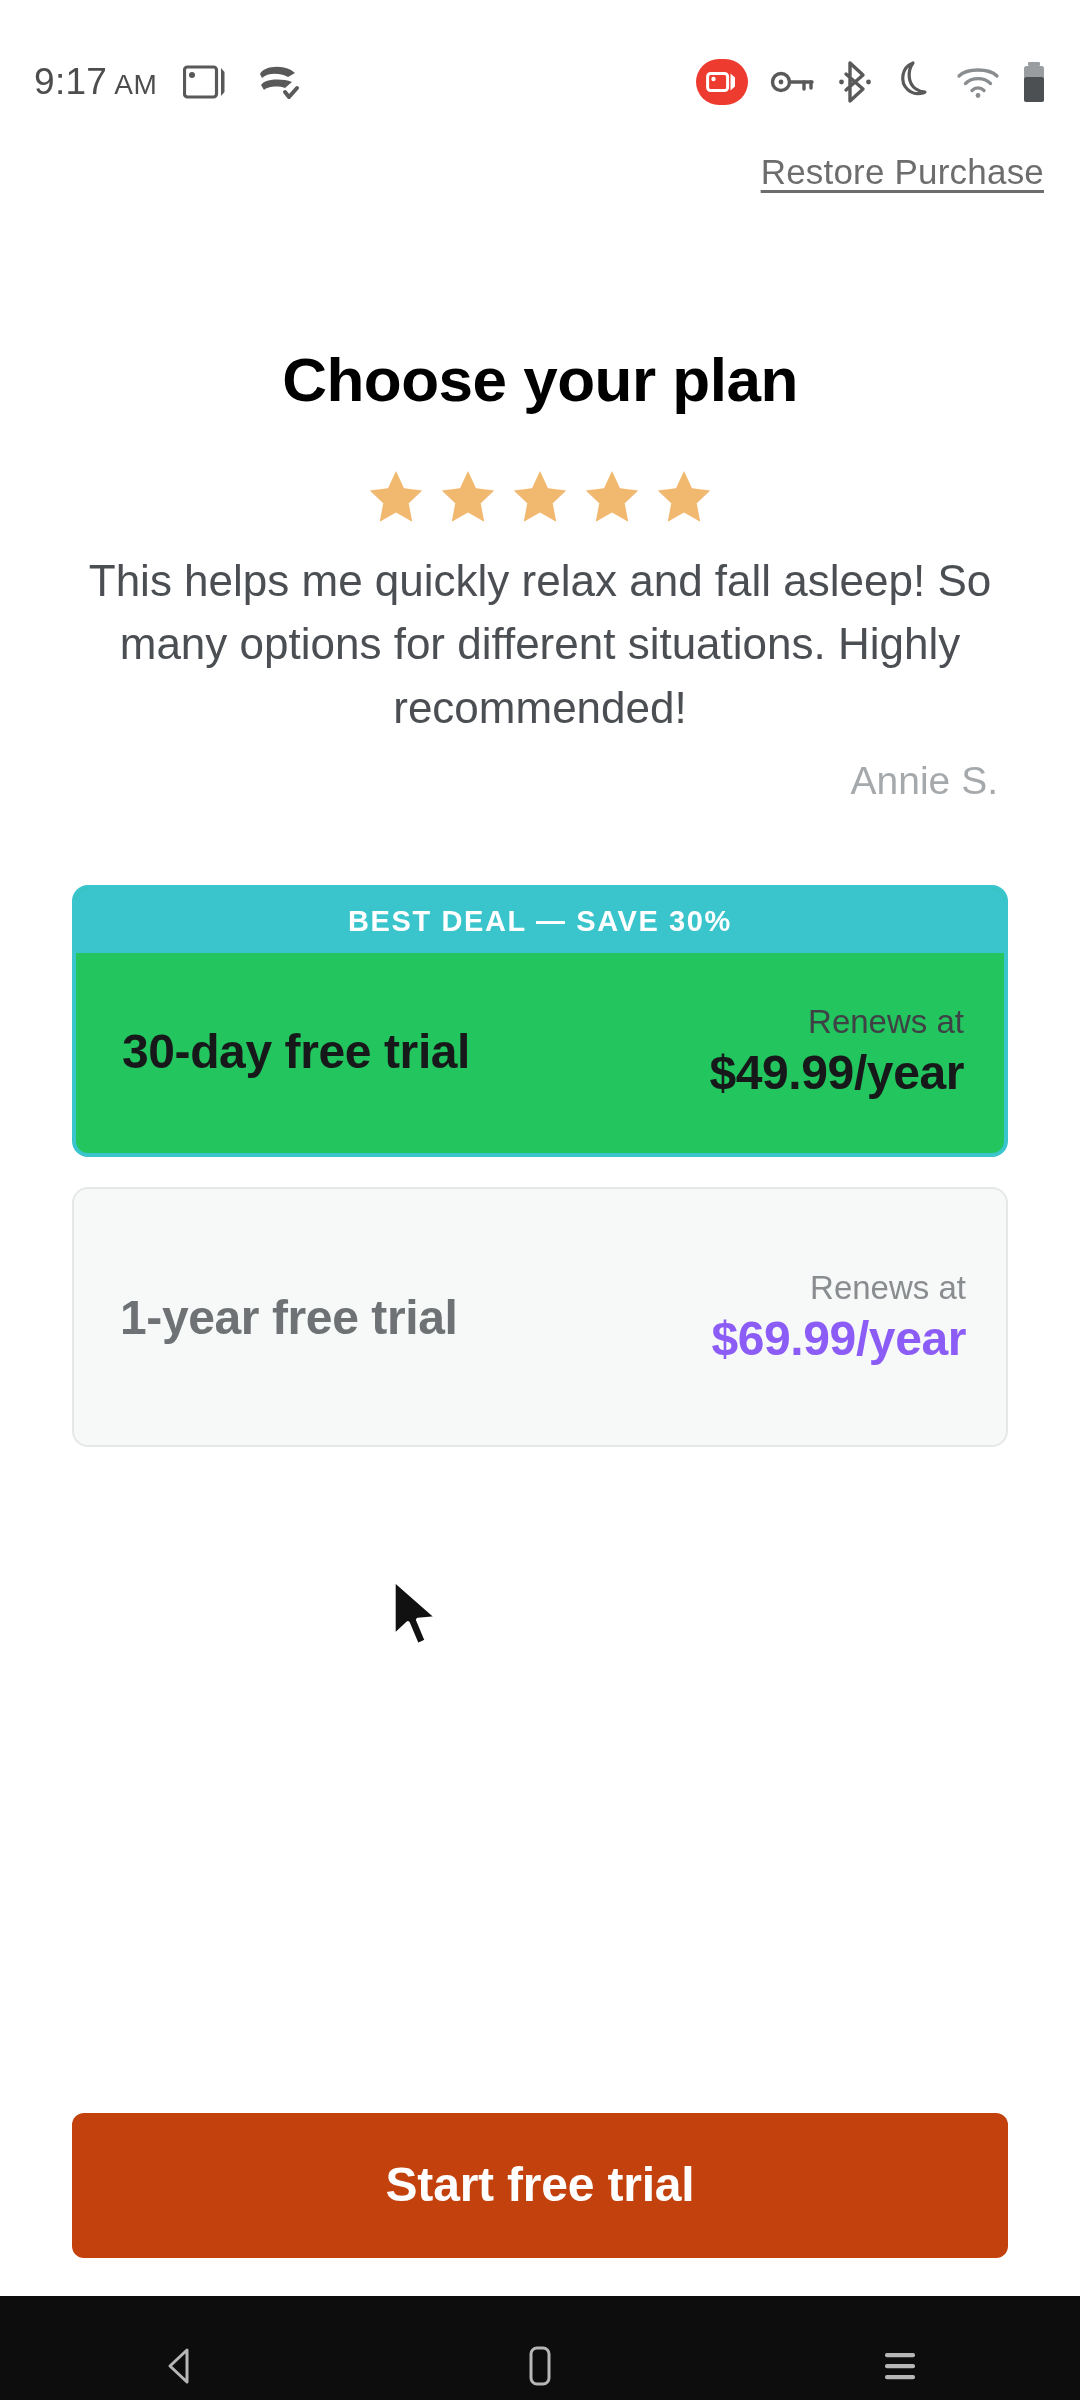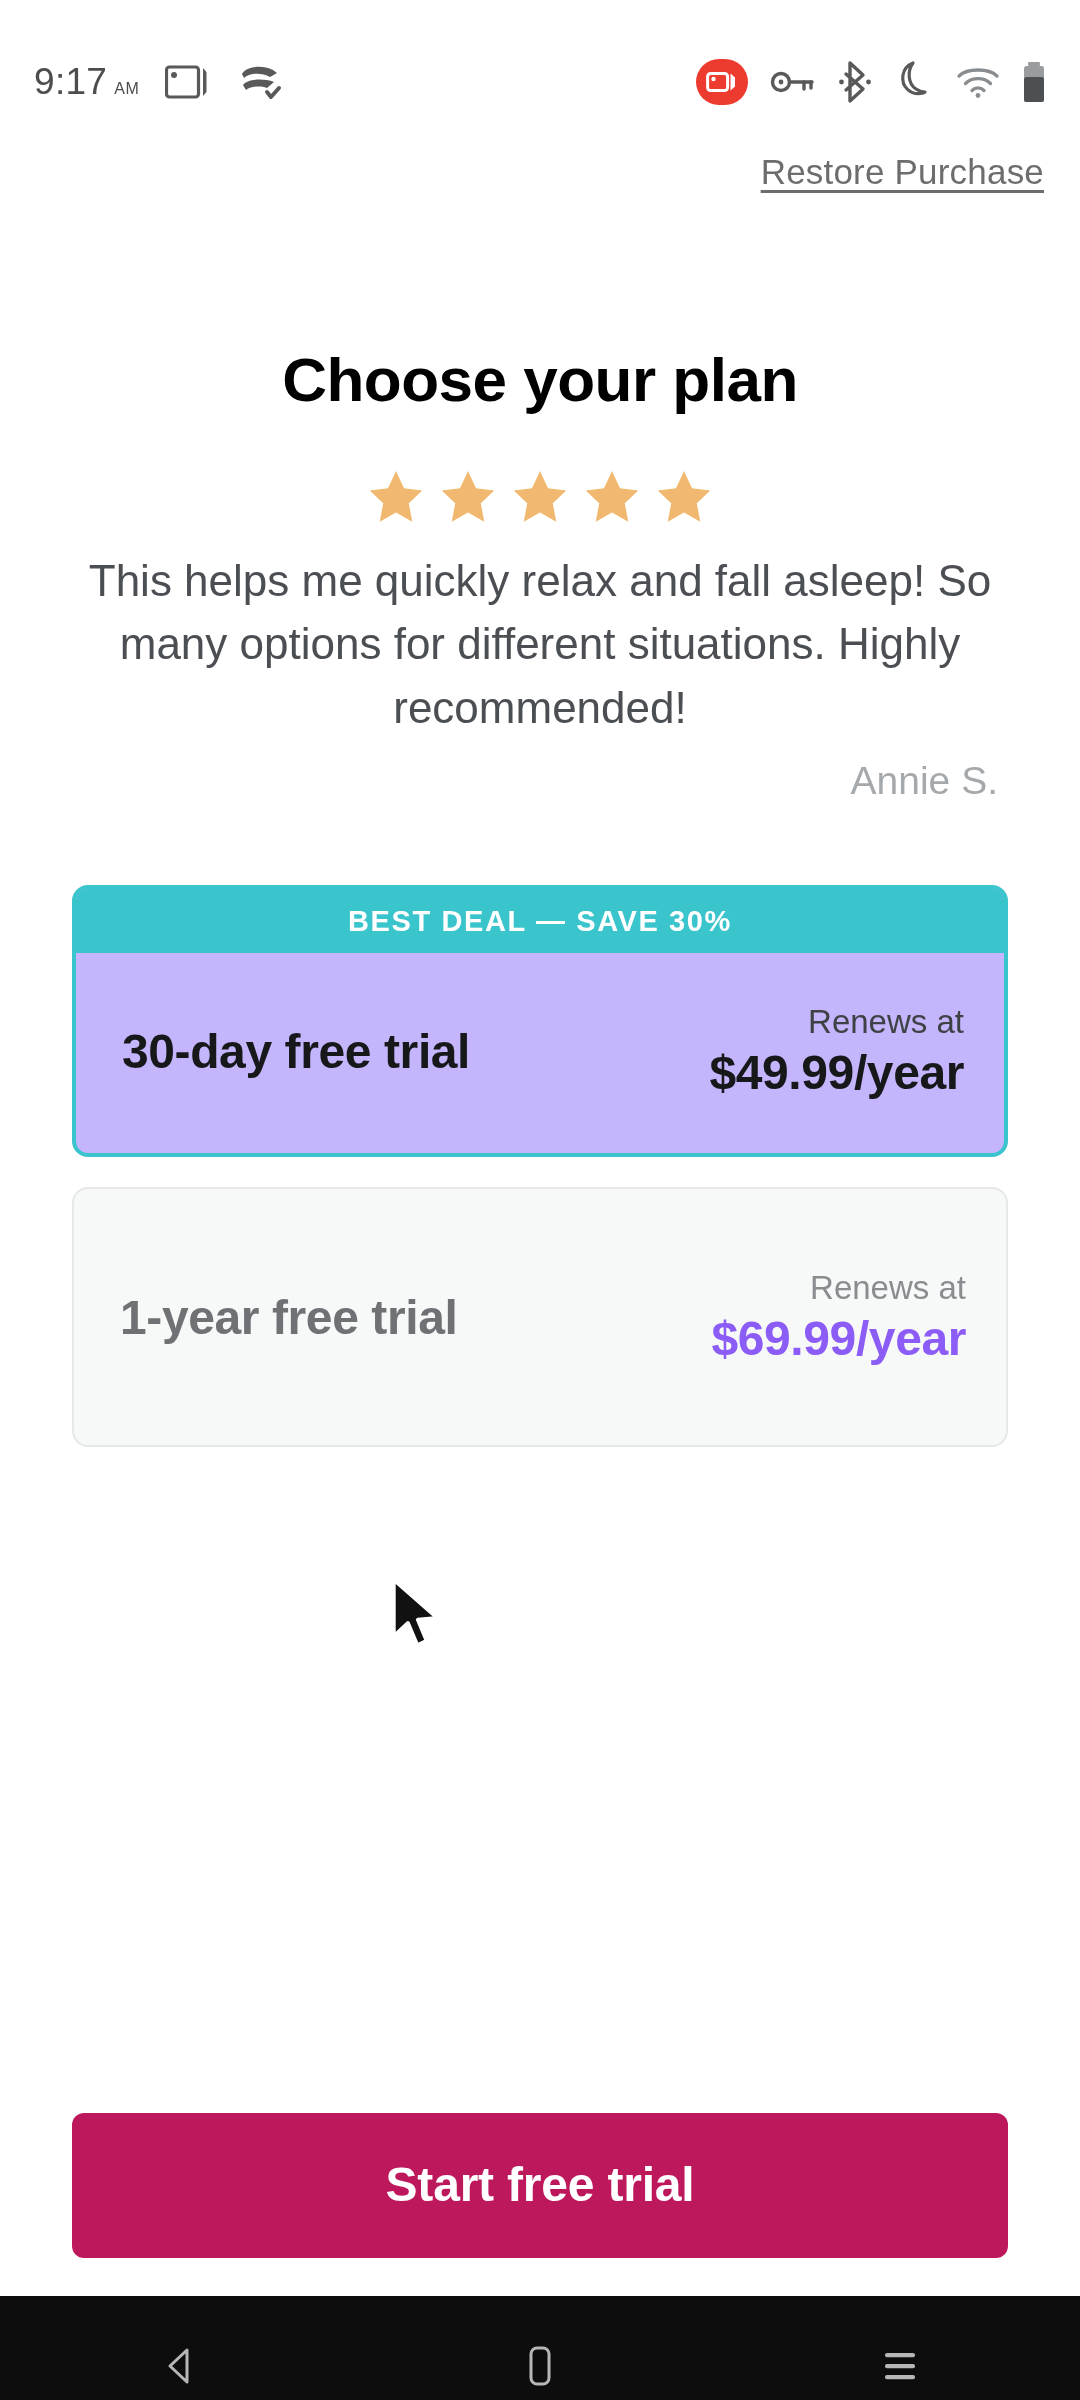--- a/index.html
+++ b/index.html
@@ -22,21 +22,21 @@
     display:flex; align-items:center;
     padding:0 34px;
     flex:0 0 auto;
   }
   .status-left { display:flex; align-items:flex-end; gap:26px; }
   .clock {
     font-size:37px; color:#4d4d4d; letter-spacing:0.3px;
     font-family:"Liberation Sans", sans-serif;
     display:flex; align-items:baseline; gap:7px;
   }
-  .clock .ampm { font-size:16px; letter-spacing:0.5px;text-align:right; }
+  .clock .ampm { font-size:28px; letter-spacing:0.5px;text-align:right; }
   .status-spacer { flex:1 1 auto; }
   .status-right { display:flex; align-items:center; gap:22px; }
   .sicon { display:flex; align-items:center; justify-content:center; }
 
   .rec-badge {
     width:52px; height:46px; border-radius:26px;
     background:#ee3b30;
     display:flex; align-items:center; justify-content:center;
   }
 
@@ -92,21 +92,21 @@
   .plans { margin-top:82px; display:flex; flex-direction:column; gap:30px; }
 
   .plan {
     border-radius:16px;
     overflow:hidden;
     position:relative;
     cursor:pointer;
   }
   .plan.selected {
     border:4px solid #3ac4cc;
-    background:#c4b5fd;
+    background:#22c55e;
   }
   .plan.unselected {
     border:2px solid #e6e7e8;
     background:#f7f8f8;
   }
   .plan-banner {
     background:#3ac4cc;
     color:#ffffff;
     text-align:center;
     font-size:29px;
@@ -128,21 +128,21 @@
   .plan-price-block { text-align:right; }
   .plan-renews { font-size:33px; color:#3f4245; line-height:1.15; }
   .plan.unselected .plan-renews { color:#8a8d90; }
   .plan-price { font-size:48px; font-weight:bold; color:#17181a; letter-spacing:-0.4px; margin-top:4px; }
   .plan.unselected .plan-price { color:#8b5cf6; }
 
   
   .cta-wrap { margin-top:auto; padding-bottom:38px; }
   .cta {
     width:100%;
-    background:#be185d;
+    background:#c2410c;
     border:none;
     border-radius:12px;
     color:#ffffff;
     font-size:48px;
     font-weight:bold;
     letter-spacing:-0.2px;
     padding:44px 0 46px;
     cursor:pointer;
     font-family:"Liberation Sans", sans-serif;
   }

